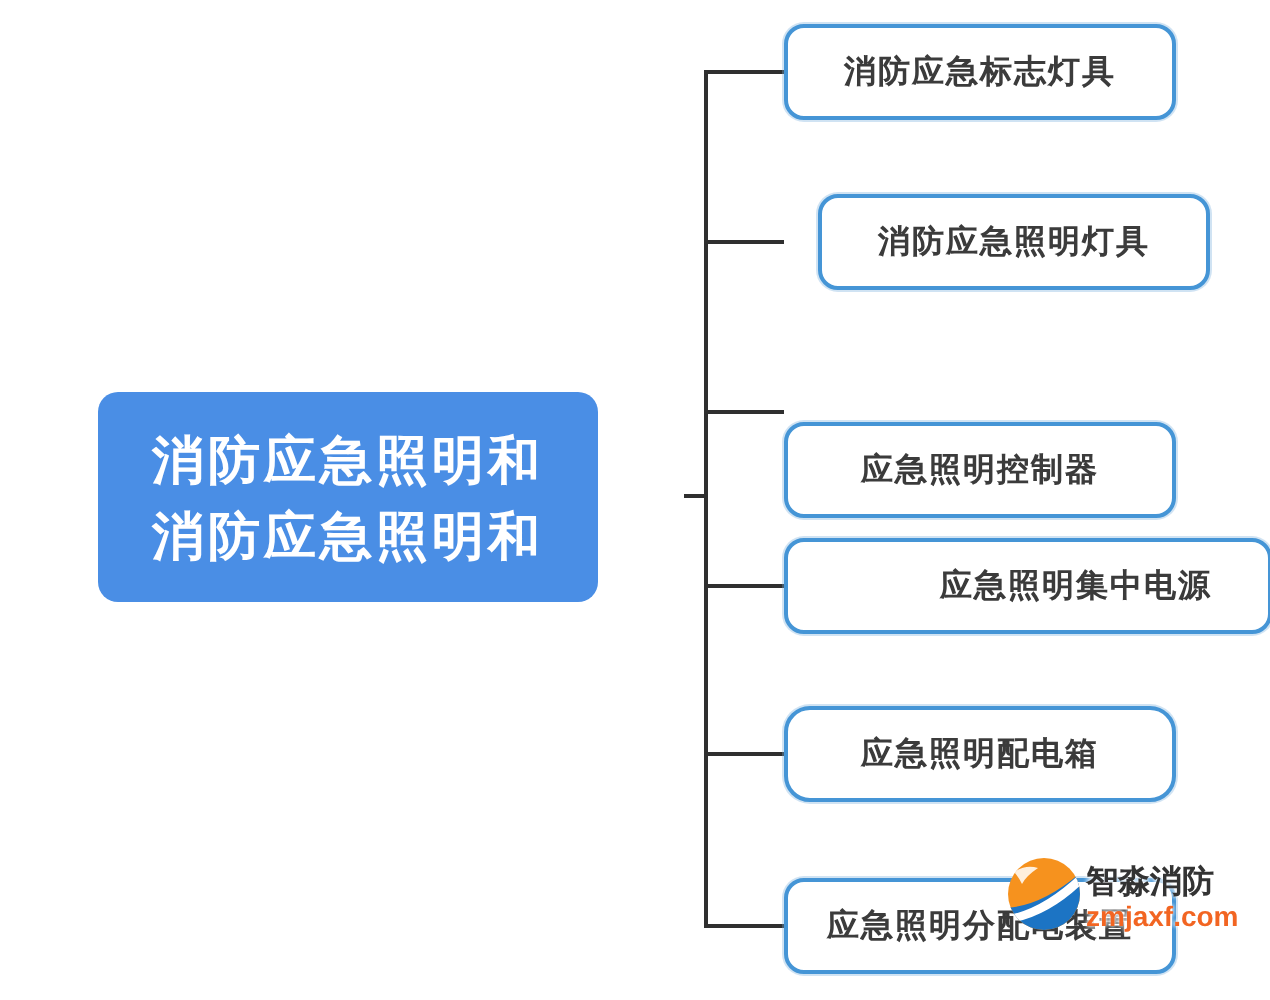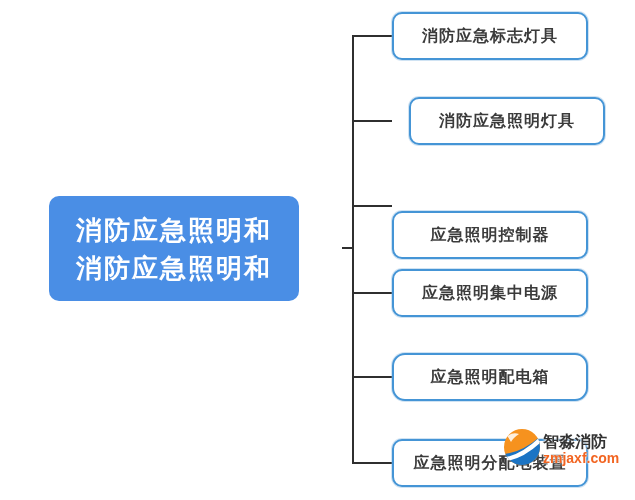--- a/index.html
+++ b/index.html
@@ -57,21 +57,21 @@
   .leaf-node .leaf-label {
     color: var(--leaf-text, #3b3b3b);
     font-size: 16px;
     font-weight: bold;
     letter-spacing: 1px;
     white-space: nowrap;
   }
   .leaf-1 { top: 12px; }
   .leaf-2 { top: 97px; margin-left: 17px; }
   .leaf-3 { top: 182px; margin-top: 29px; }
-  .leaf-4 { top: 269px; }
+  .leaf-4 { top: 269px; padding-left: 48px; }
   .leaf-5 { top: 353px; border-radius: 13px; }
   .leaf-6 { top: 439px; }
 
   
   .connector {
     position: absolute;
     background: var(--connector, #2f2f2f);
   }
   .trunk {
     left: 352px;

